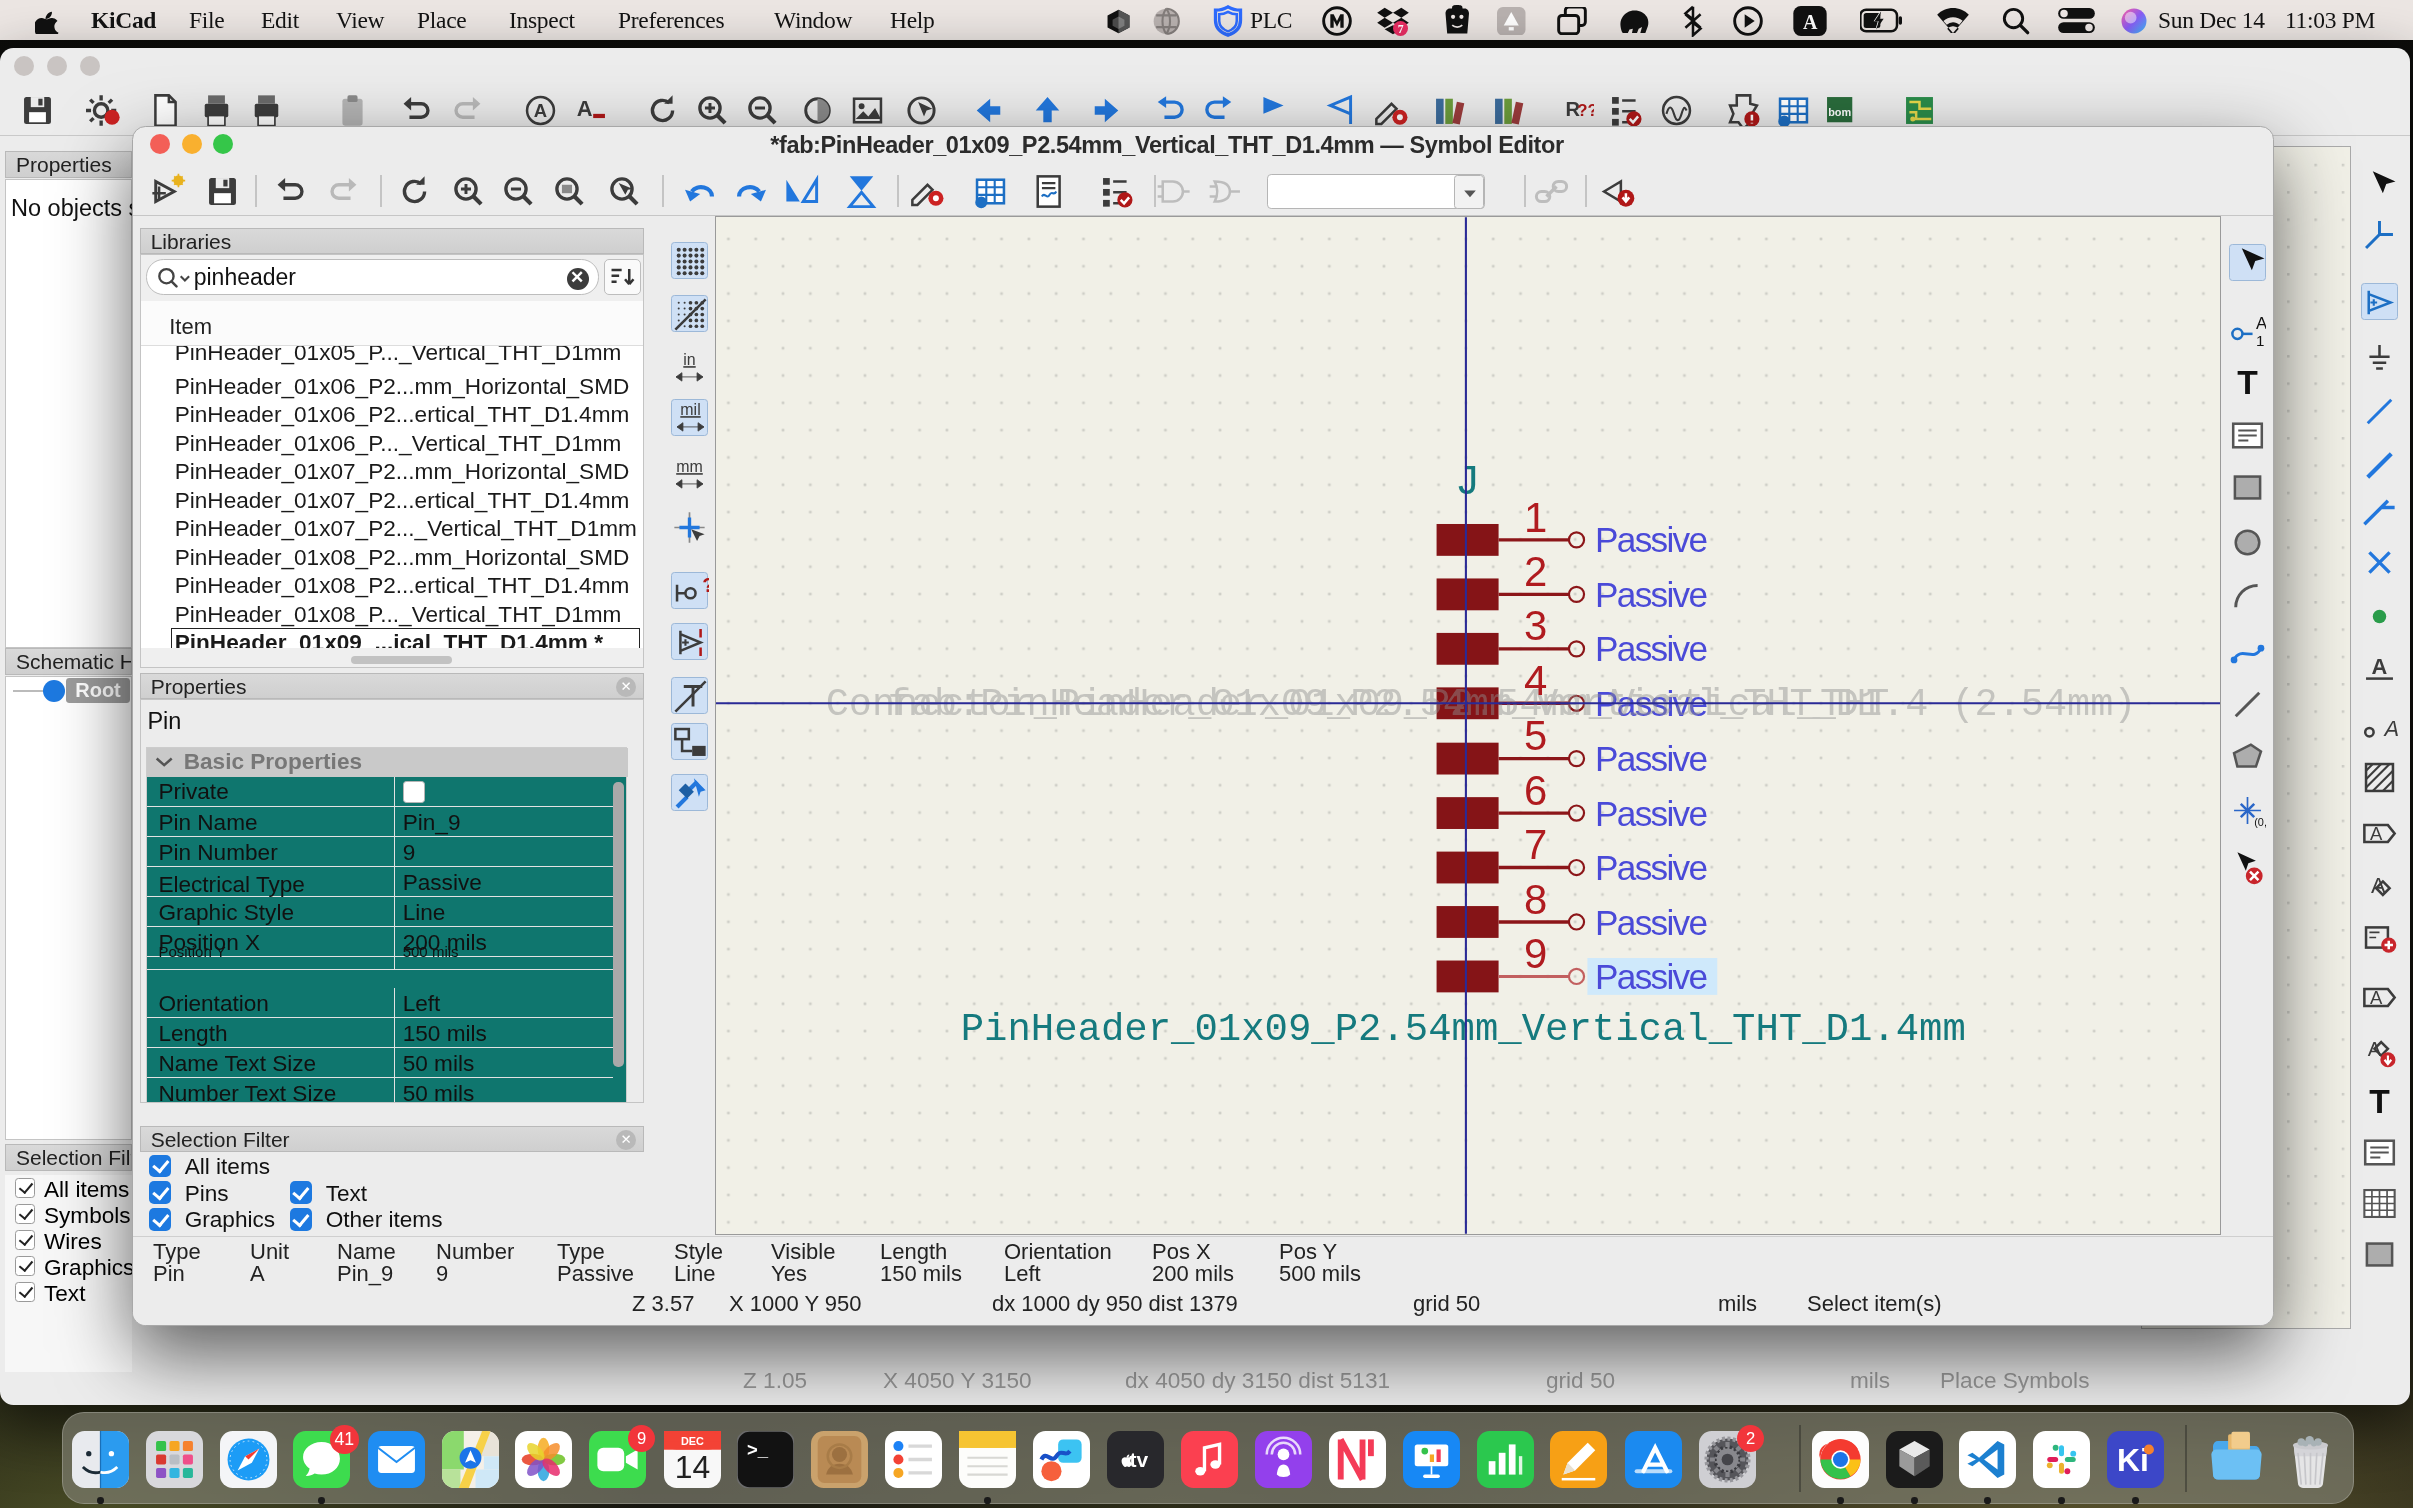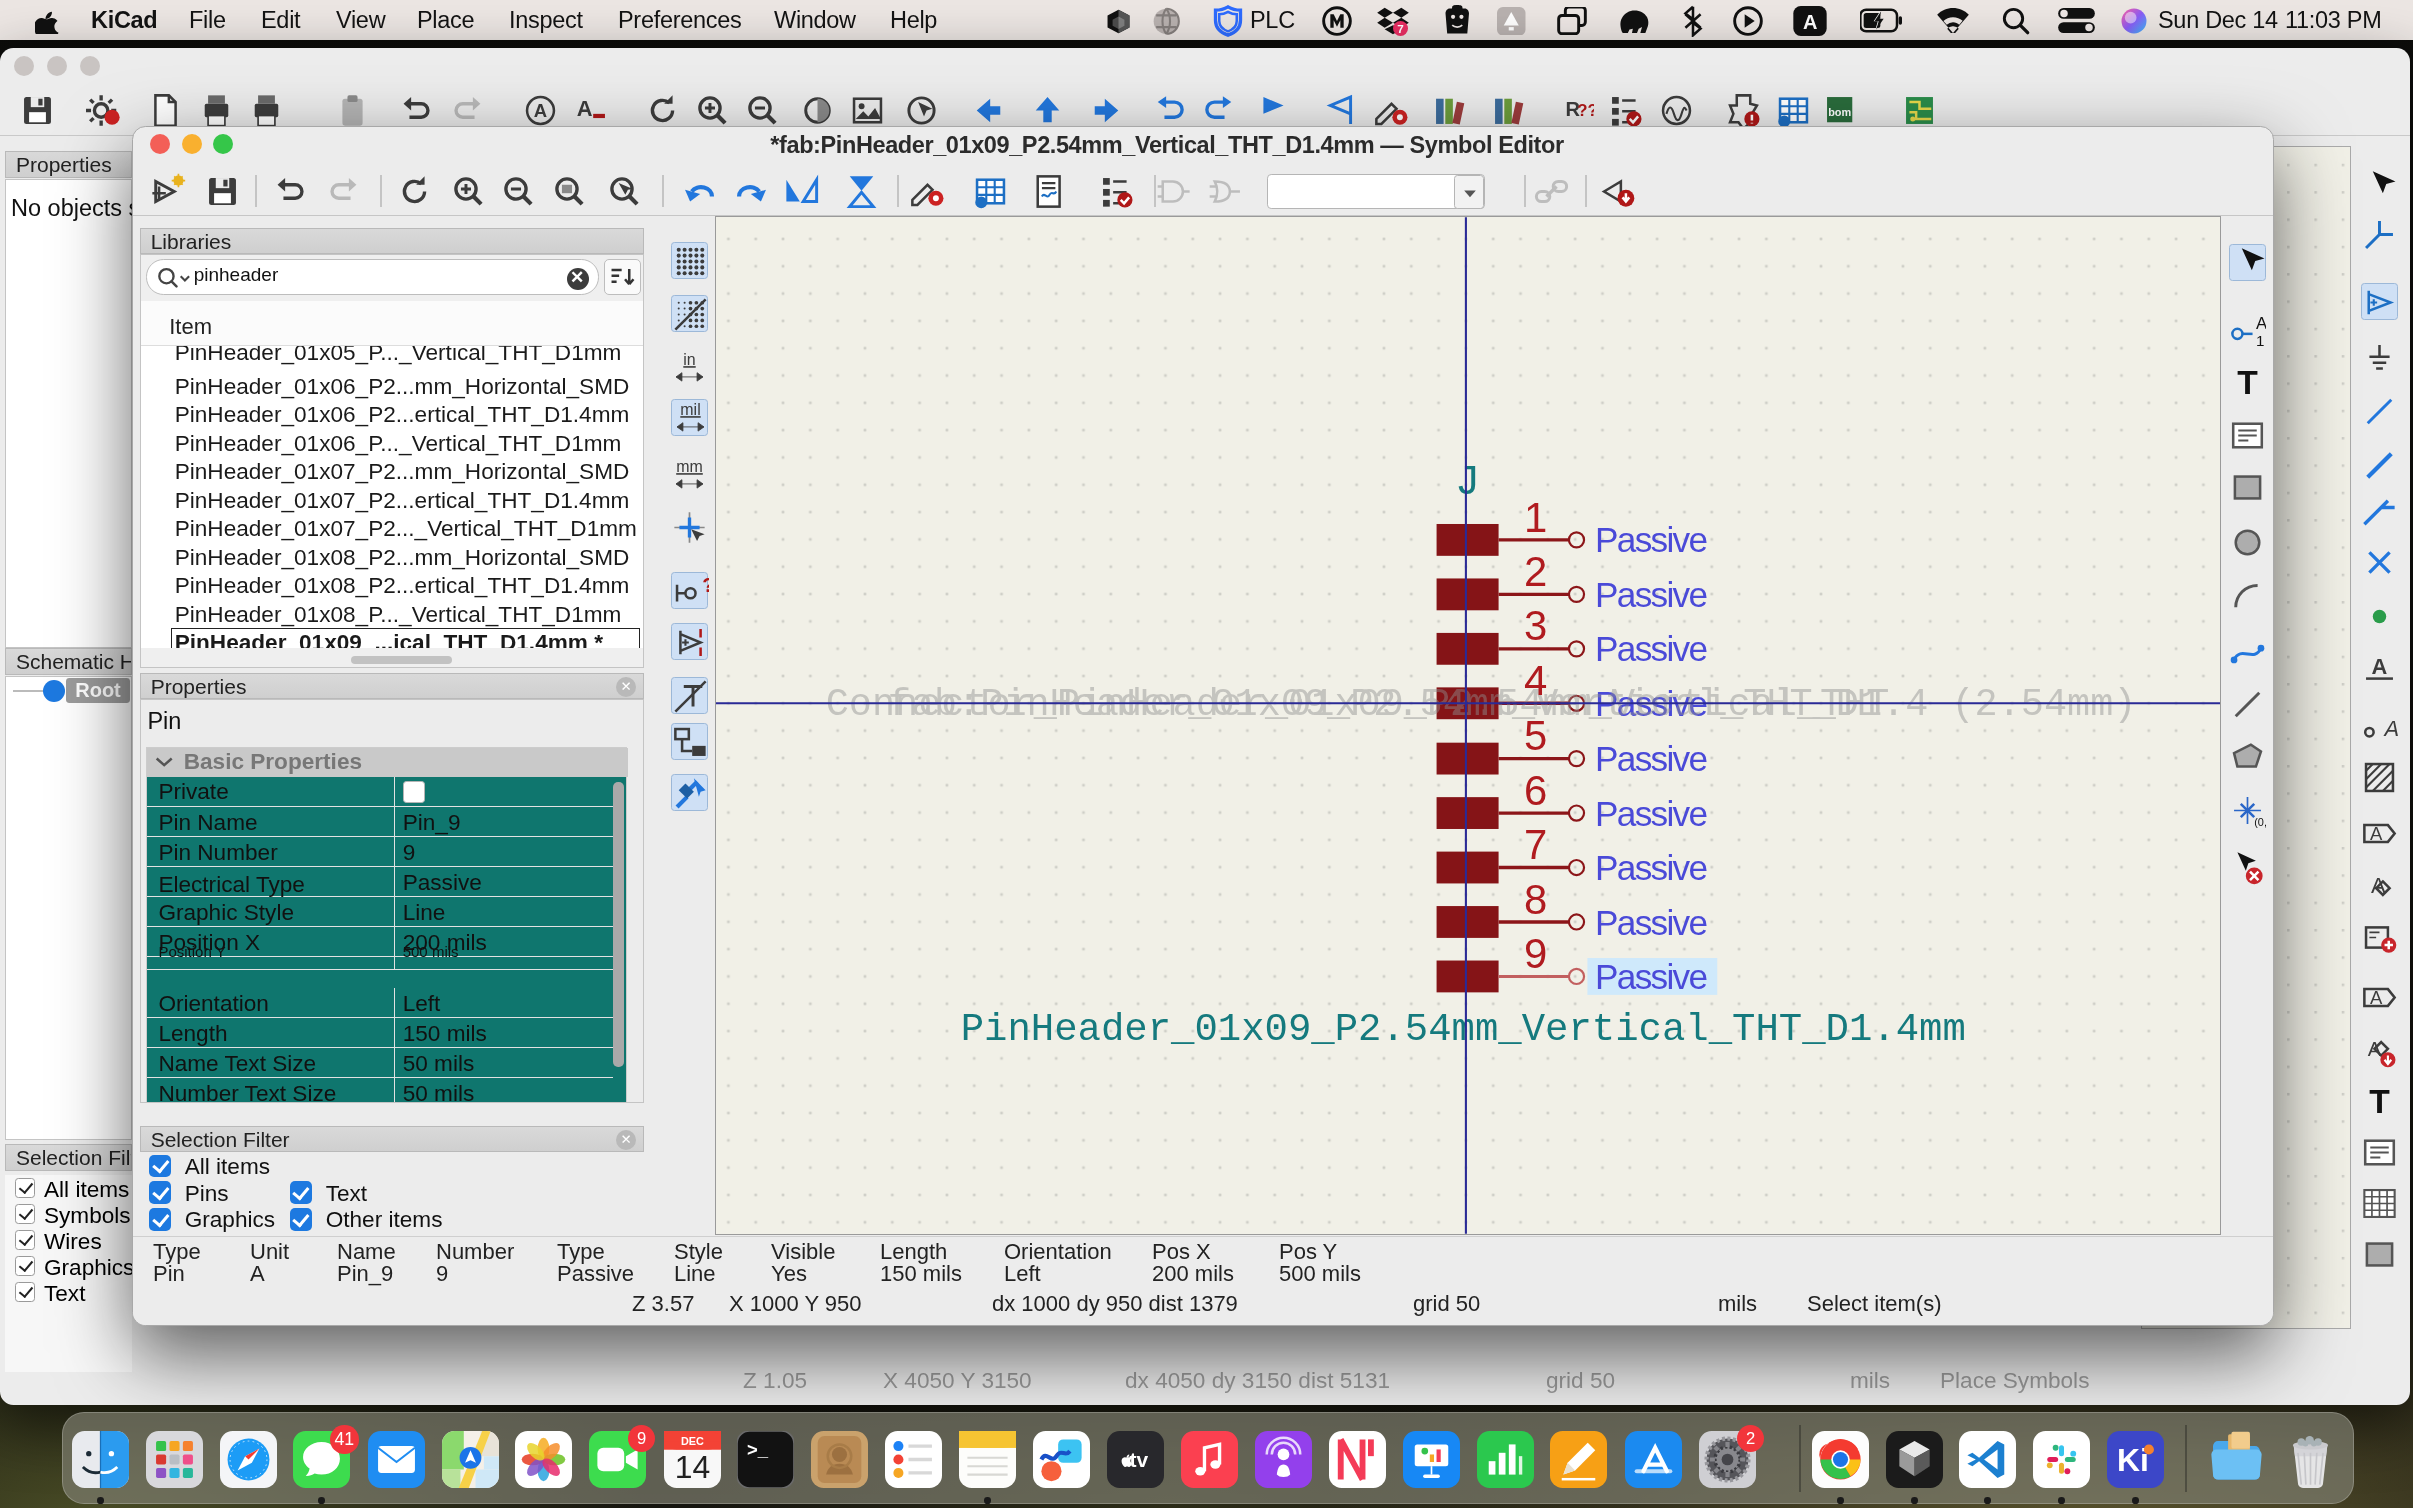--- a/index.html
+++ b/index.html
@@ -8,21 +8,21 @@
 .abs { position:absolute; }
 #desktop { position:absolute; inset:0;
   background:
     radial-gradient(754px 352px at 101px 1525px, #4a4d26 0%, rgba(40,42,20,0) 72%),
     radial-gradient(1089px 436px at 2095px 1542px, #5a542e 0%, rgba(50,48,26,0) 72%),
     radial-gradient(670px 251px at 1173px 1508px, #2c2c18 0%, rgba(30,30,16,0) 70%),
     linear-gradient(#0c0c0a, #16150f);
 }
 
 #menubar { position:absolute; left:0; top:0; width:2413px; height:40px; background:#ece6e3;
-  font-size:23.5px; color:#131313; letter-spacing:-0.3px; }
+  font-size:23.5px; color:#131313; letter-spacing:-0.3px;font-family:Liberation Serif, serif; }
 
 .win { position:absolute; background:#ececec; overflow:hidden; }
 .tl { position:absolute; width:20px; height:20px; border-radius:50%; }
 .phead { position:absolute; background:linear-gradient(#d9d9d9,#cfcfcf); border:0.8px solid #b9b9b9;
   font-size:21px; color:#222; line-height:25px; padding-left:10px; white-space:nowrap; overflow:hidden; }
 
 #bgwin { left:0; top:48px; width:2410px; height:1357px; border-radius:13.4px;
   box-shadow:0 18.4px 59px rgba(0,0,0,0.55); }
 
 #fgwin { left:132px; top:126px; width:2142px; height:1200px; border-radius:13.4px;
@@ -542,21 +542,21 @@
     </div>
 
   <div class="phead" style="left:6.7px;top:101px;width:504px;height:26px;">Libraries</div>
   <div class="abs" style="left:6.7px;top:127px;width:504px;height:414px;background:#efefef;border:0.8px solid #c4c4c4;">
     <div class="abs" style="left:5px;top:4.2px;width:453px;height:36px;background:#fff;border:0.8px solid #bdbdbd;border-radius:17.6px;">
       <svg class="abs" style="left:10px;top:6.7px" width="34" height="23.5" viewBox="0 0 40 28">
           <circle cx="11" cy="11" r="8.5" fill="none" stroke="#444" stroke-width="2.8"></circle>
           <path d="M17 17l6 6" stroke="#444" stroke-width="3" stroke-linecap="round"></path>
           <path d="M28 11l5 5 5-5" stroke="#444" stroke-width="2.5" fill="none"></path>
         </svg>
-      <div class="t" style="left:47px;top:4.2px;font-size:19px;color:#111;">pinheader</div>
+      <div class="t" style="left:47px;top:4.2px;font-size:23px;color:#111;">pinheader</div>
       <div class="abs" style="right:8.4px;top:7.5px;width:22px;height:22px;border-radius:50%;background:#3c3c3c;"></div>
       <div class="t" style="right:13.4px;top:6.7px;color:#fff;font-size:17px;font-weight:700;">✕</div>
     </div>
     <div class="abs" style="left:463px;top:4.2px;width:37px;height:36px;background:#fafafa;border:0.8px solid #bdbdbd;border-radius:5px;">
       <svg width="27" height="27" viewBox="0 0 32 32" style="margin:4.2px 0 0 4.2px">
           <path d="M3 7h12M3 14h9M3 21h6" stroke="#333" stroke-width="3"></path>
           <path d="M24 6v18M24 24l-5-6M24 24l5-6" stroke="#333" stroke-width="3" fill="none"></path>
         </svg>
     </div>
     <div class="abs" style="left:0;top:46px;width:502px;height:45px;background:#fbfbfb;border-bottom:0.8px solid #ddd;">

